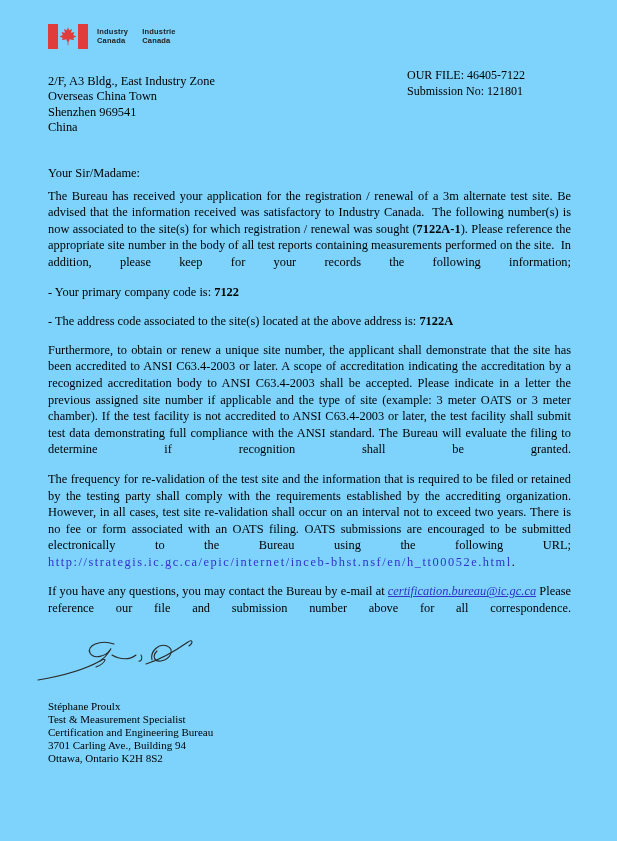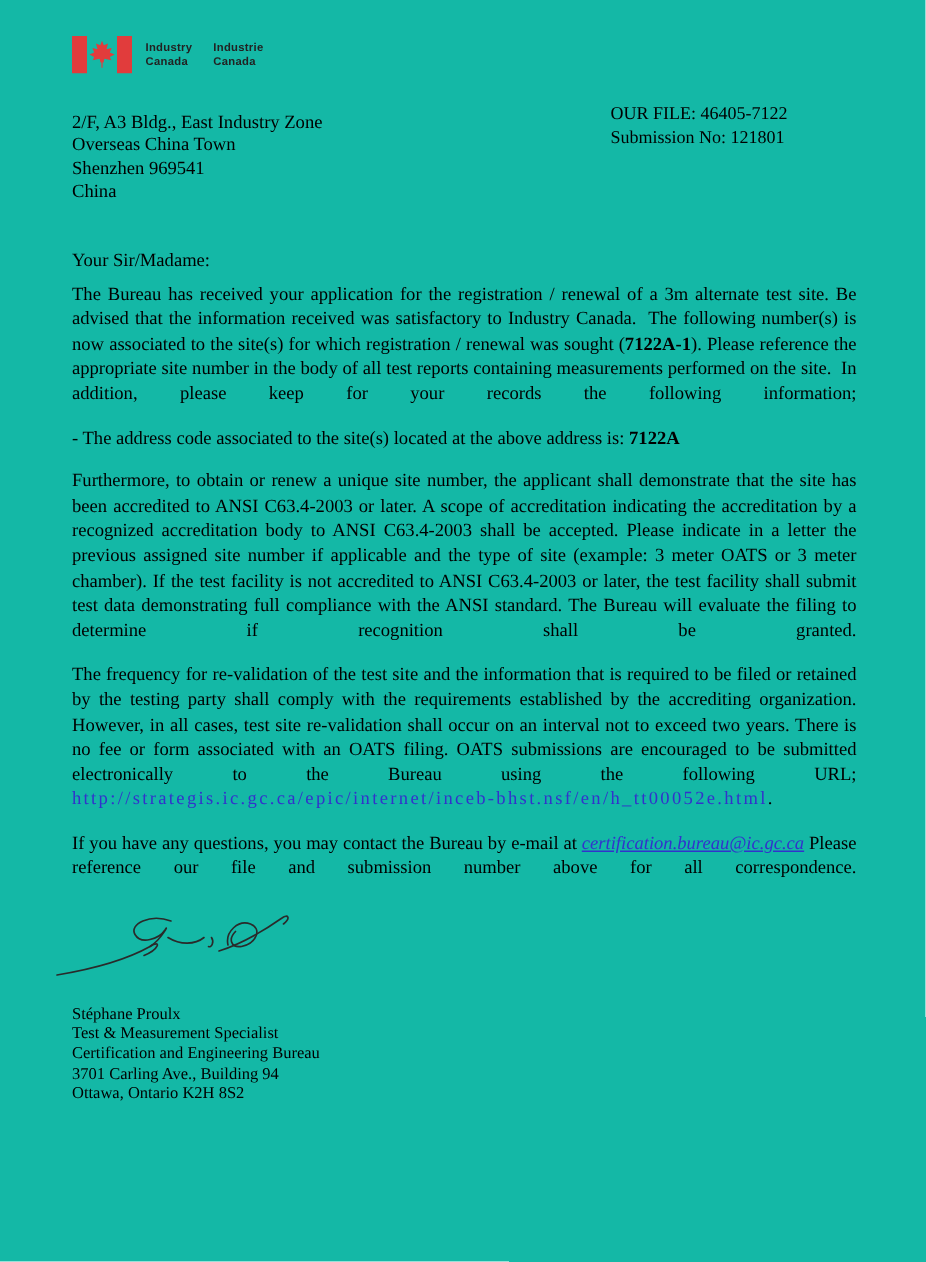--- a/index.html
+++ b/index.html
@@ -4,21 +4,21 @@
 <style>
   html, body {
     margin: 0;
     padding: 0;
     background: #ffffff;
   }
   .page {
     position: relative;
     width: 617px;
     height: 841px;
-    background: #14b8a6;
+    background: #7dd3fc;
     font-family: "Liberation Serif", serif;
     color: #000000;
     overflow: hidden;
   }
 
   
   .logo-row {
     position: absolute;
     top: 24px;
     left: 48px;
@@ -135,20 +135,21 @@
     <div>OUR FILE: 46405-7122</div>
     <div>Submission No: 121801</div>
   </div>
 
   <div class="letter-body">
 
     <div class="salutation">Your Sir/Madame:</div>
 
     <div class="para force-last"><span>The Bureau has received your application for the registration / renewal of a 3m alternate test site. Be advised that the information received was satisfactory to Industry Canada.  The following number(s) is now associated to the site(s) for which registration / renewal was sought (</span><b>7122A-1</b><span>). Please reference the appropriate site number in the body of all test reports containing measurements performed on the site.  In addition, please keep for your records the following information;</span></div>
 
+    <div class="bullet"><span>- Your primary company code is: </span><b>7122</b></div>
 
     <div class="bullet second"><span>- The address code associated to the site(s) located at the above address is: </span><b>7122A</b></div>
 
     <div class="para force-last">Furthermore, to obtain or renew a unique site number, the applicant shall demonstrate that the site has been accredited to ANSI C63.4-2003 or later. A scope of accreditation indicating the accreditation by a recognized accreditation body to ANSI C63.4-2003 shall be accepted. Please indicate in a letter the previous assigned site number if applicable and the type of site (example: 3 meter OATS or 3 meter chamber). If the test facility is not accredited to ANSI C63.4-2003 or later, the test facility shall submit test data demonstrating full compliance with the ANSI standard. The Bureau will evaluate the filing to determine if recognition shall be granted.</div>
 
     <div class="para"><span>The frequency for re-validation of the test site and the information that is required to be filed or retained by the testing party shall comply with the requirements established by the accrediting organization. However, in all cases, test site re-validation shall occur on an interval not to exceed two years. There is no fee or form associated with an OATS filing. OATS submissions are encouraged to be submitted electronically to the Bureau using the following URL; </span><a href="#" class="url-link">http://strategis.ic.gc.ca/epic/internet/inceb-bhst.nsf/en/h_tt00052e.html</a><span class="url-suffix">.</span></div>
 
     <div class="para force-last"><span>If you have any questions, you may contact the Bureau by e-mail at </span><a href="#" class="email-link">certification.bureau@ic.gc.ca</a><span> Please reference our file and submission number above for all correspondence.</span></div>
 
 

